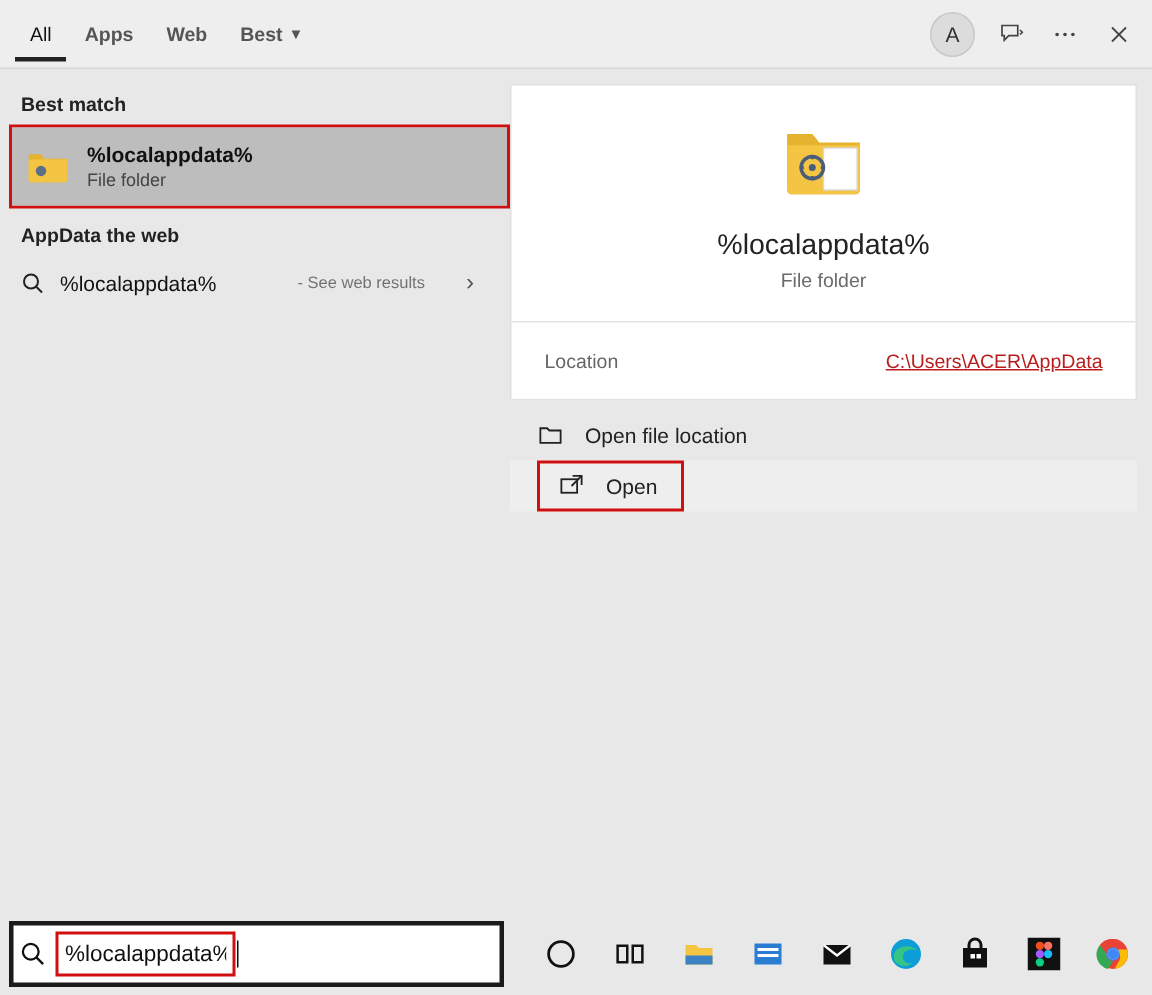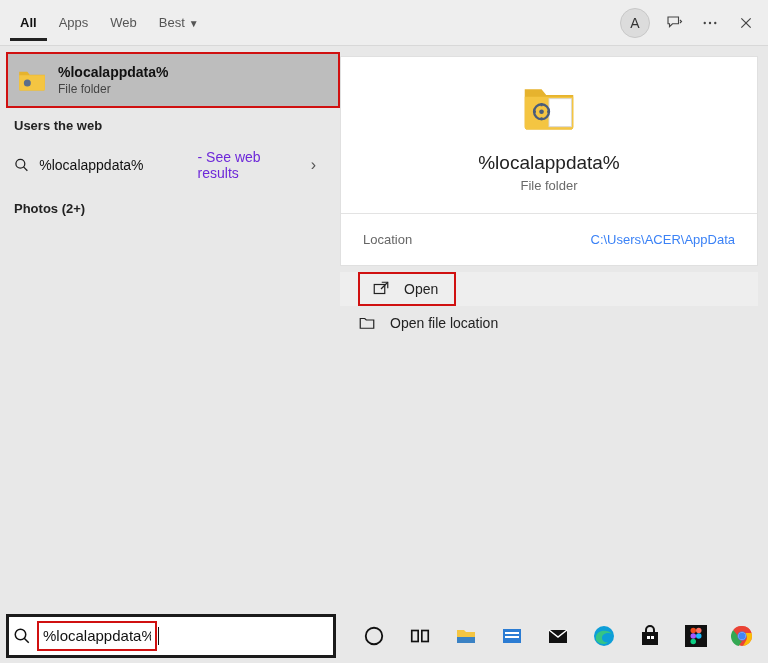--- a/index.html
+++ b/index.html
@@ -1,22 +1,22 @@
 <!DOCTYPE html>
 <html><head>
 <meta charset="utf-8">
 <style>
   * { box-sizing: border-box; margin: 0; padding: 0; font-family: "Segoe UI", Arial, sans-serif; }
   body { width: 768px; height: 663px; background: #e8e8e8; overflow: hidden; position: relative; }
 
   
   .topbar { height: 46px; background: #eeeeee; display: flex; align-items: center; padding: 0 10px; border-bottom: 1px solid #d8d8d8; }
   .tabs { display: flex; gap: 2px; }
-  .tab { padding: 10px 10px 8px; font-size: 13px; color: #555; cursor: pointer; }
-  .tab.active { color: #111; font-weight: 700; border-bottom: 3px solid #222; }
+  .tab { padding: 10px 10px 8px; font-size: 13px; color: #555; cursor: pointer; font-weight: bold; }
+  .tab.active { color: #111; font-weight: 400; border-bottom: 3px solid #222; }
   .tab .chev { margin-left: 4px; font-size: 10px; vertical-align: middle; }
   .topbar-spacer { flex: 1; }
   .top-icons { display: flex; align-items: center; gap: 12px; }
   .avatar { width: 30px; height: 30px; border-radius: 50%; background: #dcdcdc; display: flex; align-items: center; justify-content: center; font-size: 14px; color: #333; border:1px solid #c8c8c8; }
   .top-icon { width: 24px; height: 24px; display:flex; align-items:center; justify-content:center; color:#444; cursor:pointer; }
 
   
   .main { display:flex; height: 560px; }
   .left { width: 340px; background:#e8e8e8; padding-top:6px; position:relative; }
   .right { flex:1; background:#e8e8e8; padding:10px 10px 10px 0; }
@@ -27,32 +27,32 @@
 
   .best-match-box { border:2px solid #d01010; margin:0 0 0 6px; }
   .best-match-row { background:#bdbdbd; display:flex; align-items:center; padding:10px 10px; gap:12px; }
   .folder-icon-sm { width:28px; height:24px; }
   .bm-text .title { font-size:14px; font-weight:600; color:#111; }
   .bm-text .sub { font-size:12px; color:#444; margin-top:2px; }
 
   .web-row { display:flex; align-items:center; padding:10px 14px; gap:10px; cursor:pointer; }
   .web-row .search-glyph { width:16px; height:16px; }
   .web-row .q { font-size:14px; color:#111; }
-  .web-row .hint { font-size:14px; color:#6d28d9;margin-left:44px; }
+  .web-row .hint { font-size:11px; color:#737373;margin-left:44px; }
   .web-row .chev-right { margin-left:auto; margin-right:10px; font-size:16px; color:#555; }
 
   
   .preview-top { text-align:center; padding:0 20px 20px; }
   .big-folder { width:56px; height:52px; margin:0 auto 14px; }
   .preview-title { font-size:19px; color:#222; margin-bottom:4px; }
   .preview-sub { font-size:13px; color:#6a6a6a; }
   .divider { height:1px; background:#e3e3e3; margin:0; }
   .detail-row { display:flex; padding:18px 22px; font-size:13px;justify-content:space-between; }
   .detail-label { color:#666; width:110px; }
-  .detail-value { color:#3b82f6; cursor:pointer; }
+  .detail-value { color:#b91c1c; text-decoration:underline; cursor:pointer; }
 
   .actions { margin-top:6px; }
   .action-row { display:flex; align-items:center; gap:14px; padding:8px 18px; font-size:14px; color:#222; background:#eeeeee; cursor:pointer; }
   .action-row.plain { background:transparent; }
   .action-row svg { width:18px; height:18px; }
   .open-highlight { border:2px solid #d01010; display:inline-flex; align-items:center; gap:14px; padding:6px 16px 6px 12px; background:#eeeeee; }
 
   
   .bottom { position:absolute; left:0; bottom:0; width:768px; height:55px; background:#e8e8e8; display:flex; align-items:center; }
   .searchbox-wrap { width:340px; padding:4px 4px 4px 6px; }
@@ -100,49 +100,49 @@
       <svg viewBox="0 0 24 24" width="16" height="16" stroke="#444" stroke-width="1.8">
           <line x1="5" y1="5" x2="19" y2="19"></line>
           <line x1="19" y1="5" x2="5" y2="19"></line>
         </svg>
     </div>
   </div>
 </div>
 
 <div class="main">
   <div class="left">
+    <div class="section-label">Best match</div>
 
     <div class="best-match-box">
       <div class="best-match-row">
         <svg class="folder-icon-sm" viewBox="0 0 48 40">
           <path class="folder-y2" d="M2 6h14l4 5h26v25a2 2 0 0 1-2 2H4a2 2 0 0 1-2-2z"></path>
           <path class="folder-y" d="M2 12h44v24a2 2 0 0 1-2 2H4a2 2 0 0 1-2-2z"></path>
           <circle cx="16" cy="25" r="6" fill="#5c6e8a"></circle>
           <rect x="13" y="22" width="6" height="6" fill="#5c6e8a"></rect>
         </svg>
         <div class="bm-text">
           <div class="title">%localappdata%</div>
           <div class="sub">File folder</div>
         </div>
       </div>
     </div>
 
-    <div class="section-label">Users the web</div>
+    <div class="section-label">AppData the web</div>
 
     <div class="web-row">
       <svg class="search-glyph" viewBox="0 0 24 24" fill="none" stroke="#222" stroke-width="2">
           <circle cx="10" cy="10" r="7"></circle>
           <line x1="15" y1="15" x2="21" y2="21"></line>
         </svg>
       <span class="q">%localappdata%</span>
       <span class="hint">- See web results</span>
       <span class="chev-right">›</span>
     </div>
 
-    <div class="section-label">Photos (2+)</div>
   </div>
 
   <div class="right">
     <div class="right-inner">
       <div class="preview-card">
         <div class="preview-top">
           <svg class="big-folder" viewBox="0 0 60 52">
             <path class="folder-y2" d="M4 6h18l5 6h29v34a3 3 0 0 1-3 3H7a3 3 0 0 1-3-3z"></path>
             <path class="folder-y" d="M4 14h52v32a3 3 0 0 1-3 3H7a3 3 0 0 1-3-3z"></path>
             <rect x="30" y="16" width="24" height="30" fill="#fff" stroke="#d8d8d8"></rect>
@@ -154,36 +154,36 @@
           <div class="preview-sub">File folder</div>
         </div>
         <div class="divider"></div>
         <div class="detail-row">
           <div class="detail-label">Location</div>
           <div class="detail-value">C:\Users\ACER\AppData</div>
         </div>
       </div>
 
       <div class="actions">
+        <div class="action-row plain">
+          <svg viewBox="0 0 24 24" fill="none" stroke="#222" stroke-width="1.6">
+              <path d="M3 6h6l2 2h10v11H3z"></path>
+            </svg>
+          <span>Open file location</span>
+        </div>
         <div class="action-row" style="padding:0 0 0 18px; background:#eeeeee;">
           <div class="open-highlight">
             <svg viewBox="0 0 24 24" fill="none" stroke="#222" stroke-width="1.6">
                 <rect x="3" y="6" width="14" height="12"></rect>
                 <path d="M13 3h8v8"></path>
                 <path d="M21 3l-9 9"></path>
               </svg>
             <span>Open</span>
           </div>
         </div>
-        <div class="action-row plain">
-          <svg viewBox="0 0 24 24" fill="none" stroke="#222" stroke-width="1.6">
-              <path d="M3 6h6l2 2h10v11H3z"></path>
-            </svg>
-          <span>Open file location</span>
-        </div>
       </div>
     </div>
   </div>
 </div>
 
 <div class="bottom">
   <div class="searchbox-wrap">
     <div class="searchbox-outer">
       <div class="sb-icon">
         <svg viewBox="0 0 24 24" width="18" height="18" fill="none" stroke="#111" stroke-width="2">

